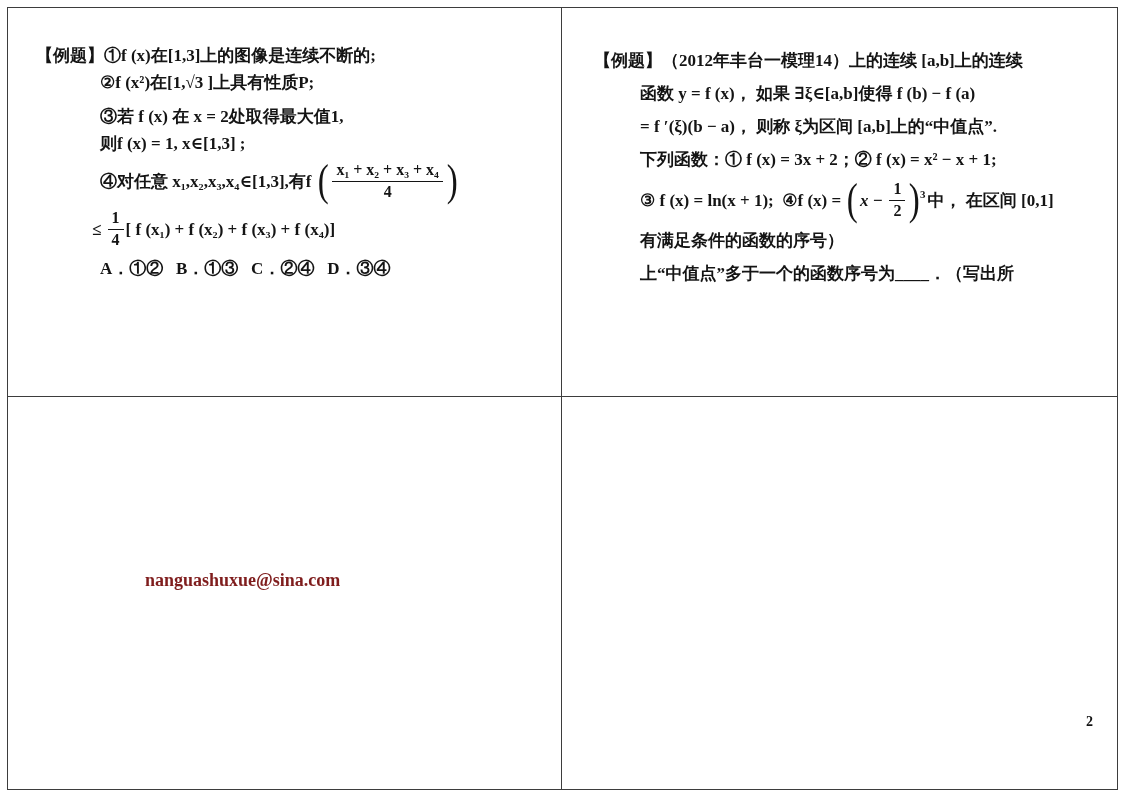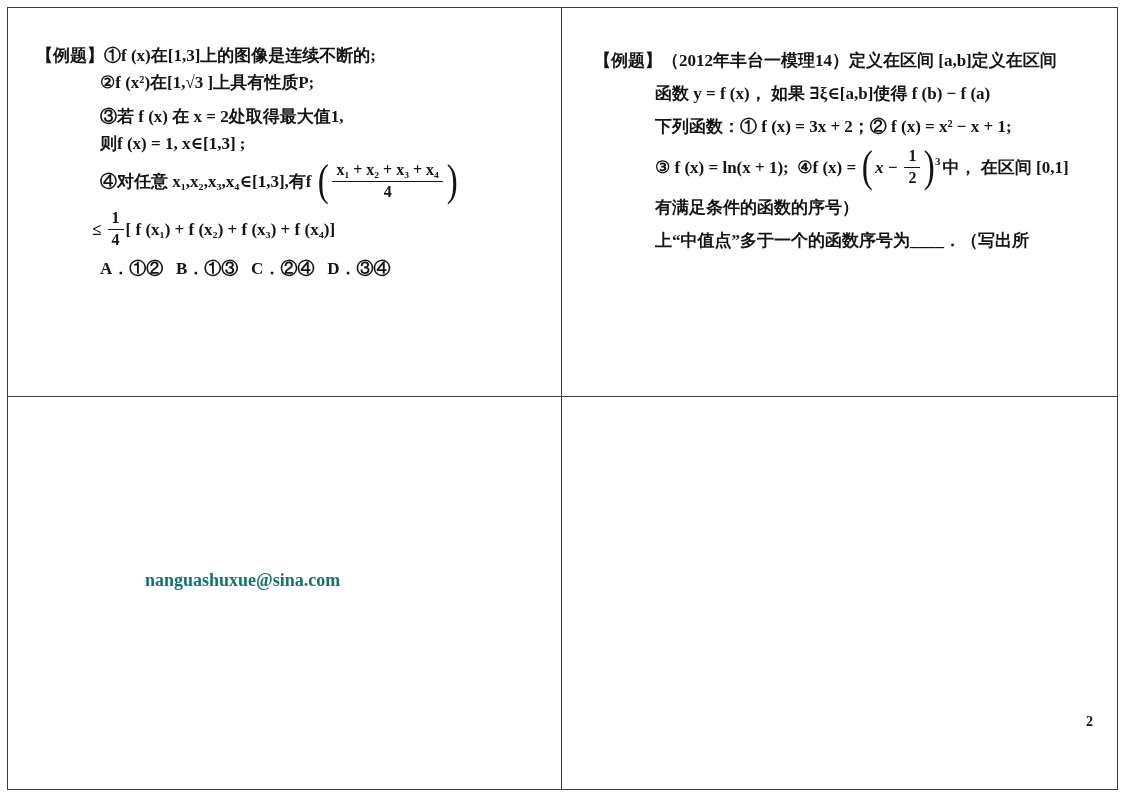--- a/index.html
+++ b/index.html
@@ -41,21 +41,21 @@
   }
 
   .prob-left { left: 36px; top: 42px; width: 510px; }
   .prob-left .indent  { margin-left: 64px; }
   .prob-left .indent2 { margin-left: 56px; }
   .prob-left .gap     { margin-top: 7px; }
   .prob-left .opts    { margin-top: 2px; }
 
   .prob-right { left: 594px; top: 44px; width: 515px; }
   .prob-right .pl { line-height: 33px; }
-  .prob-right .indent { margin-left: 61px; }
+  .prob-right .indent { margin-left: 46px; }
 
   .frac-line {
     display: flex;
     align-items: center;
     line-height: normal;
     min-height: 48px;
   }
   .frac {
     display: inline-flex;
     flex-direction: column;
@@ -82,21 +82,21 @@
     position: relative;
     top: -6px;
     left: -2px;
   }
 
   .email {
     position: absolute; left: 145px; top: 570px;
     font-family: "Liberation Serif", "DejaVu Serif", serif;
     font-weight: 700;
     font-size: 18px;
-    color: #0f766e;
+    color: #7f1d1d;
   }
 
   .page-number {
     position: absolute; left: 1086px; top: 714px;
     font-family: "Liberation Serif", "DejaVu Serif", serif;
     font-weight: 700;
     font-size: 14px;
     color: #141414;
   }
 </style>
@@ -128,22 +128,23 @@
       <span class="frac">
         <span class="num">1</span>
         <span class="den">4</span>
       </span>
       <span>[ f (x₁) + f (x₂) + f (x₃) + f (x₄)]</span>
     </div>
     <div class="pl indent opts">A．①②   B．①③   C．②④   D．③④</div>
   </div>
 
   <div class="problem prob-right">
-    <div class="pl"><span>【例题】</span><span>（2012年丰台一模理14）定义在区间 [a,b]定义在区间</span></div>
+    <div class="pl"><span>【例题】</span><span>（2012年丰台一模理14）上的连续 [a,b]上的连续</span></div>
     <div class="pl indent">函数 y = f (x)， 如果 ∃ξ∈[a,b]使得 f (b) − f (a)</div>
+    <div class="pl indent">= f ′(ξ)(b − a)， 则称 ξ为区间 [a,b]上的“中值点”.</div>
     <div class="pl indent">下列函数：① f (x) = 3x + 2；② f (x) = x² − x + 1;</div>
     <div class="pl indent frac-line">
       <span>③ f (x) = ln(x + 1);  ④f (x) = </span>
       <span class="bigparen">(</span>
       <span style="font-style:italic">x − </span>
       <span class="frac">
         <span class="num">1</span>
         <span class="den">2</span>
       </span>
       <span class="bigparen">)</span>

